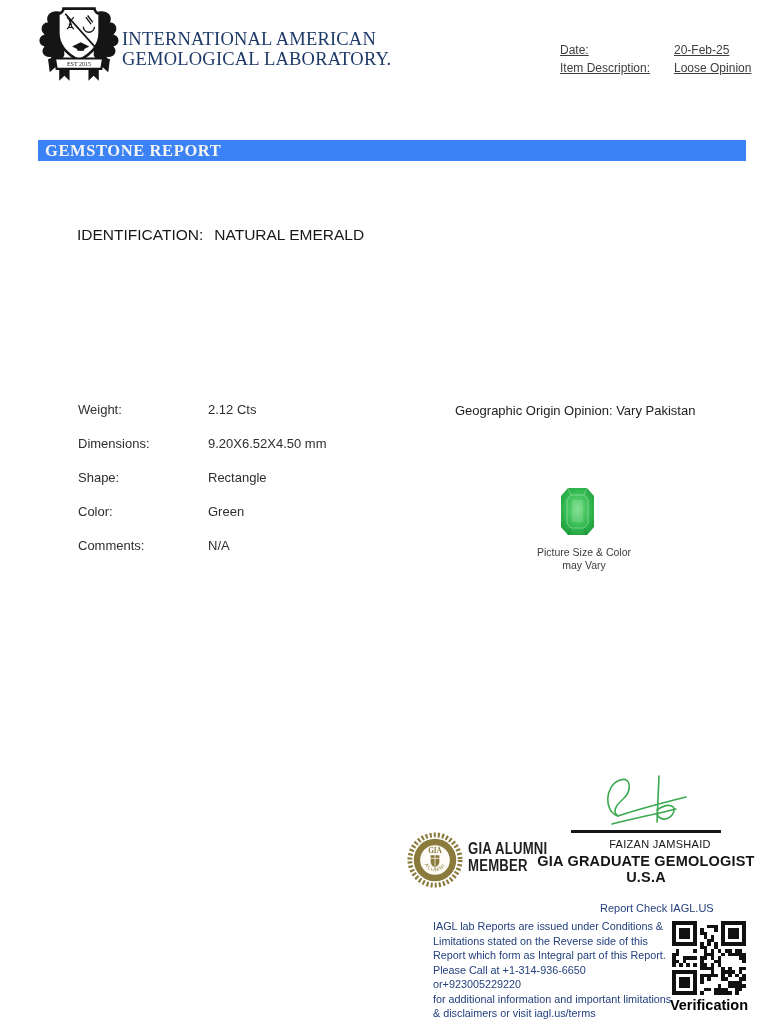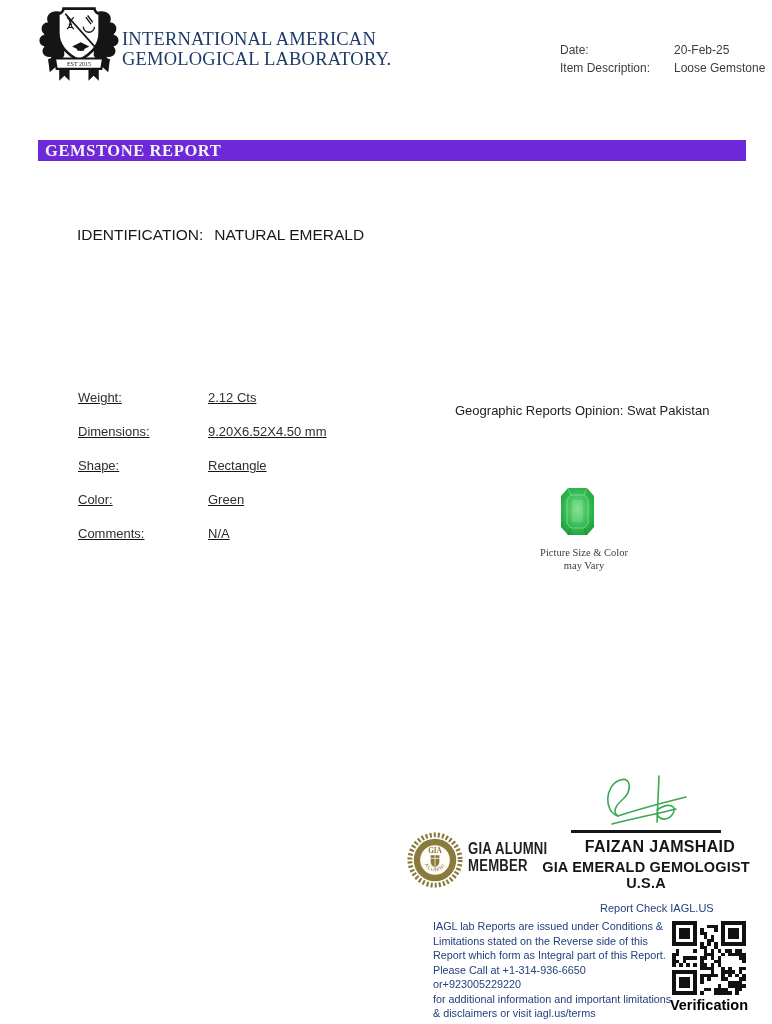--- a/index.html
+++ b/index.html
@@ -17,56 +17,56 @@
   .crest { left: 36px; top: 2px; width: 86px; height: 82px; }
   .company {
     left: 122px; top: 30px;
     font-family: "Liberation Serif", serif;
     font-weight: normal;
     font-size: 18.5px; line-height: 19.5px;
     letter-spacing: 0.2px;
     color: #1d3967;
   }
   .meta { left: 560px; top: 42px; font-size: 12px; line-height: 17.8px; color: #3d3d3d; }
-  .meta-row { display: flex; }
+  .meta-row { display: flex; text-decoration: underline; }
   .meta-label { width: 114px; }
 
   
   .banner {
     left: 38px; top: 140px; width: 708px; height: 21px;
-    background: #6d28d9;
+    background: #3b82f6;
     color: #f4f4f6;
     font-family: "Liberation Serif", serif;
     font-weight: bold;
     font-size: 16.5px; line-height: 21px;
     letter-spacing: 0.6px;
     padding-left: 7px;
     box-sizing: border-box;
   }
 
   
   .identification { left: 77px; top: 226px; font-size: 15.5px; color: #181818; }
   .identification .id-value { margin-left: 11px; margin-top: 12px; }
 
   
-  .attrs { left: 78px; top: 390px; width: 330px; text-decoration: underline; }
+  .attrs { left: 78px; top: 402px; width: 330px; }
   .attr-row { display: flex; height: 34px; align-items: flex-start; font-size: 13px; color: #2e2e2e; }
   .attr-label { width: 130px; }
 
   
   .origin { left: 455px; top: 403px; font-size: 13px; color: #222222; }
   .gem-photo { left: 561px; top: 488px; width: 33px; height: 47px; }
   .photo-caption { left: 504px; top: 546px; width: 160px; text-align: center;
-                   font-size: 10.5px; line-height: 13px; color: #3c3c3c; font-family: Liberation Serif, serif; }
+                   font-size: 10.5px; line-height: 13px; color: #3c3c3c; }
 
   
   .signature-svg { left: 596px; top: 772px; width: 100px; height: 58px; }
   .sig-line { left: 571px; top: 830px; width: 150px; height: 3px; background: #161616; }
   .signatory { left: 521px; top: 838px; width: 250px; text-align: center; color: #161616; }
-  .signatory-name { font-size: 16px; font-weight: bold; letter-spacing: 0.3px; margin-left: 28px; }
+  .signatory-name { font-size: 11px; font-weight: normal; letter-spacing: 0.3px; margin-left: 28px; }
   .signatory-title { font-size: 14.5px; font-weight: bold; margin-top: 3px; letter-spacing: 0.2px; }
   .seal { left: 406px; top: 831px; width: 58px; height: 58px; }
   .membership { left: 468px; top: 841px; font-size: 16px; font-weight: bold; color: #1f1f1f;
                 line-height: 16.5px; letter-spacing: 0.3px;
                 transform: scaleX(0.82); transform-origin: 0 0; }
 
   
   .report-check { left: 600px; top: 902px; width: 152px; text-align: left;
                   font-size: 11px; color: #24407e; }
   .qr { left: 672px; top: 921px; width: 74px; height: 74px; background: #ffffff; }
@@ -106,21 +106,21 @@
   <div>GEMOLOGICAL LABORATORY.</div>
 </div>
 
 <div class="abs meta">
   <div class="meta-row">
     <span class="meta-label">Date:</span>
     <span class="meta-value">20-Feb-25</span>
   </div>
   <div class="meta-row">
     <span class="meta-label">Item Description:</span>
-    <span class="meta-value">Loose Gemstone</span>
+    <span class="meta-value">Loose Opinion</span>
   </div>
 </div>
 
 <div class="abs banner">GEMSTONE REPORT</div>
 
 <div class="abs identification">
   <span>IDENTIFICATION:</span><span class="id-value">NATURAL EMERALD</span>
 </div>
 
 <div class="abs attrs">
@@ -139,21 +139,21 @@
   <div class="attr-row">
     <span class="attr-label">Color:</span>
     <span>Green</span>
   </div>
   <div class="attr-row">
     <span class="attr-label">Comments:</span>
     <span>N/A</span>
   </div>
 </div>
 
-<div class="abs origin">Geographic Reports Opinion: Swat Pakistan</div>
+<div class="abs origin">Geographic Origin Opinion: Vary Pakistan</div>
 
 <div class="abs gem-photo">
   <svg viewBox="0 0 33 47" width="33" height="47">
     <defs>
       <radialGradient id="emGrad" cx="50%" cy="45%" r="70%">
         <stop offset="0%" stop-color="#6fdc83"></stop>
         <stop offset="55%" stop-color="#35bb52"></stop>
         <stop offset="100%" stop-color="#169434"></stop>
       </radialGradient>
     </defs>
@@ -179,21 +179,21 @@
       <path d="M22,44 C40,38 62,32 90,25"></path>
       <path d="M16,52 C40,46 60,42 80,37"></path>
       <path d="M63,4 L61,50"></path>
       <path d="M61,38 C72,30 83,33 76,43 C70,50 62,47 61,41"></path>
     </g>
   </svg>
 </div>
 <div class="abs sig-line"></div>
 <div class="abs signatory">
   <div class="signatory-name">FAIZAN JAMSHAID</div>
-  <div class="signatory-title">GIA EMERALD GEMOLOGIST U.S.A</div>
+  <div class="signatory-title">GIA GRADUATE GEMOLOGIST U.S.A</div>
 </div>
 
 <div class="abs seal">
   <svg viewBox="0 0 60 60" width="58" height="58">
     <circle cx="30" cy="30" r="26" fill="none" stroke="#8a7a3c" stroke-width="5" stroke-dasharray="2.2 2.1"></circle>
     <circle cx="30" cy="30" r="22" fill="#8a7a3c"></circle>
     <circle cx="30" cy="30" r="16" fill="#fdfcf7" stroke="#8a7a3c" stroke-width="1.3"></circle>
     <text x="30" y="23" text-anchor="middle" font-size="7.5" font-weight="bold" font-family="Liberation Serif, serif" fill="#8a7a3c">GIA</text>
     <g>
       <path d="M25.5,25 h9 v6.5 c0,3.5 -2.7,5.3 -4.5,6.2 c-1.8,-0.9 -4.5,-2.7 -4.5,-6.2 Z" fill="#8a7a3c"></path>

